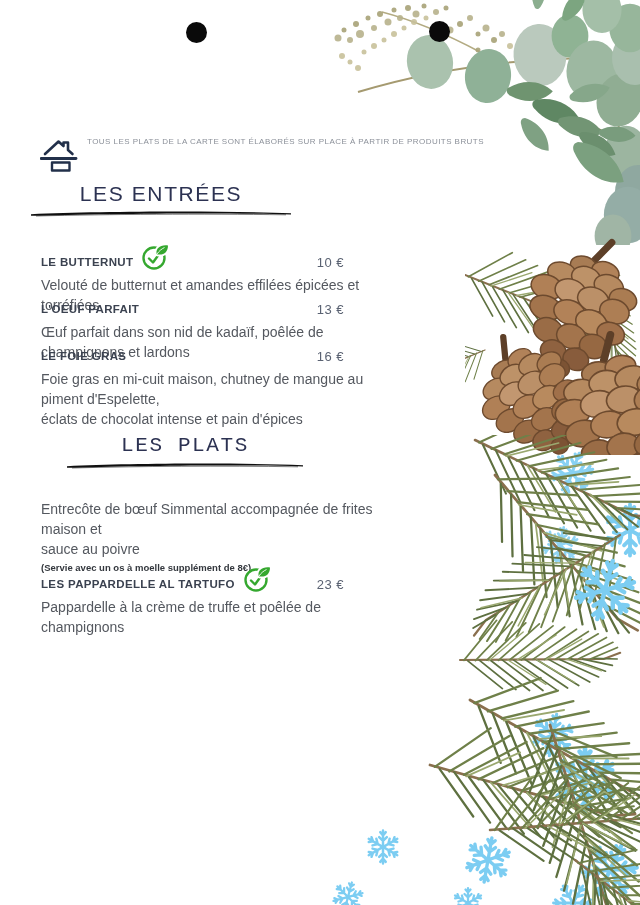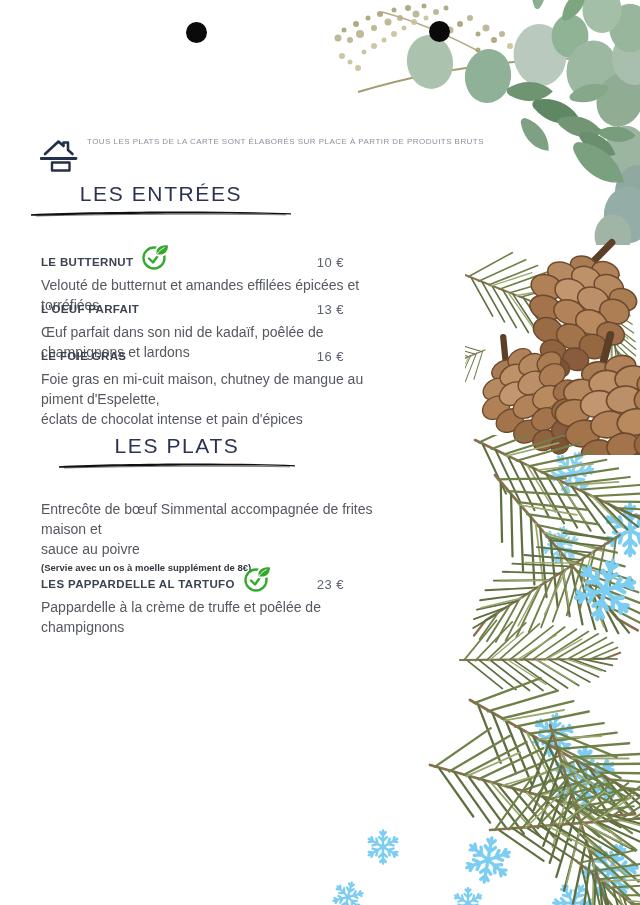--- a/index.html
+++ b/index.html
@@ -233,21 +233,21 @@
 
   <div class="item" style="top:348px;">
     <div class="row">
       <span class="name">LE FOIE GRAS</span>
       <span class="price">16 €</span>
     </div>
     <p class="desc">Foie gras en mi-cuit maison, chutney de mangue au piment d'Espelette,
 éclats de chocolat intense et pain d'épices</p>
   </div>
 
-  <div class="section-head" style="left:58px;top:434px;width:238px;">
+  <div class="section-head" style="left:66px;top:434px;width:238px;font-family:Liberation Mono, monospace;">
     <div class="section-title">LES PLATS</div>
     <svg class="brush" width="238" height="7" viewBox="0 0 238 7">
       <path d="M1,4.2 C64,1.2 172,0.6 237,3.2 L237,4.4 C172,2.4 64,3.6 1,5.8 Z" fill="#101010"></path>
       <path d="M6,6 C74,4.2 154,3.6 232,4.8" stroke="#101010" stroke-width="0.8" fill="none" opacity="0.7"></path>
     </svg>
   </div>
 
   <div class="item" style="top:494px;">
     <p class="desc">Entrecôte de bœuf Simmental accompagnée de frites maison et
 sauce au poivre</p>

